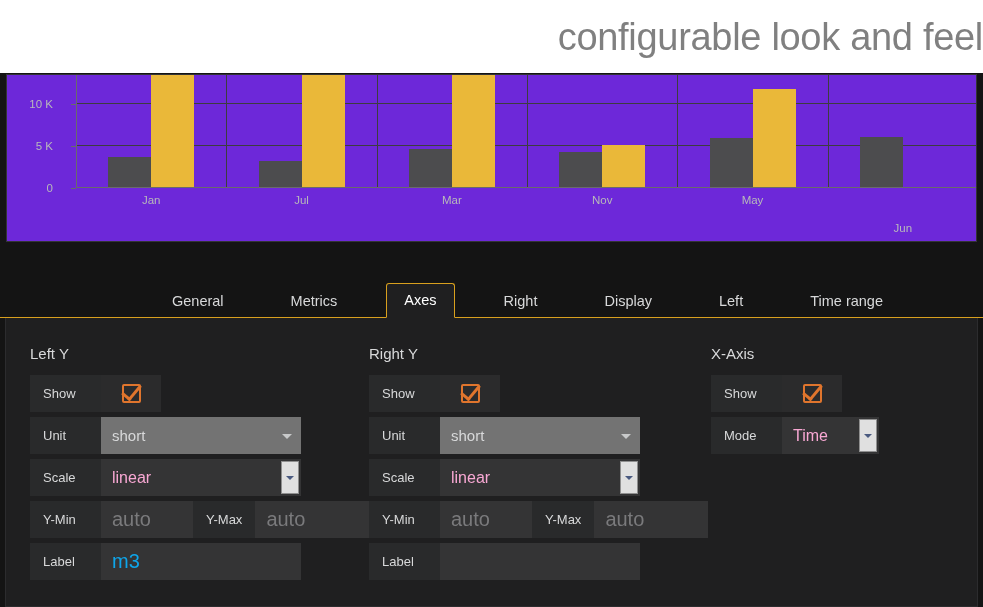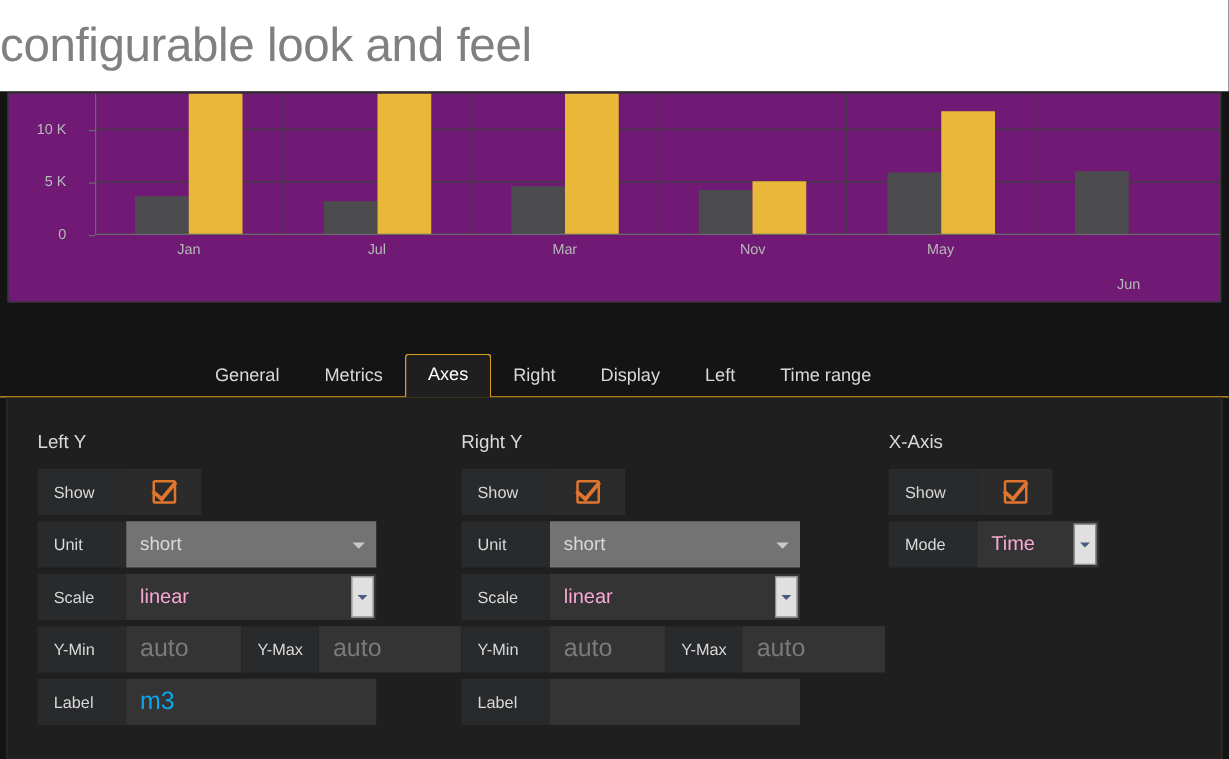--- a/index.html
+++ b/index.html
@@ -17,38 +17,38 @@
     color: #d8d9da;
     position: relative;
   }
 
   
   .title-bar {
     height: 73px;
     background: #ffffff;
     display: flex;
     align-items: center;
-    justify-content: flex-start;
+    justify-content: flex-end;
   }
   .title-text {
     font-size: 38px;
     font-weight: 400;
     color: #808080;
     letter-spacing: -0.3px;
     line-height: 1;
   }
 
   
   .panel {
     position: absolute;
     left: 6px;
     top: 74px;
     width: 971px;
     height: 168px;
-    background: #701a75;
+    background: #6d28d9;
     border: 1px solid #343436;
     overflow: hidden;
   }
   .plot-area {
     position: absolute;
     left: 69px;
     top: 0px;
     right: 0px;
     height: 113px;
     overflow: hidden;
@@ -118,20 +118,21 @@
     position: absolute;
     left: 0;
     top: 276px;
     width: 983px;
     height: 42px;
     background: #141414;
     display: flex;
     align-items: flex-end;
     padding-left: 154px;
     border-bottom: 1px solid #d8a01e;
+    gap: 31px;
   }
   .tab {
     font-size: 14.5px;
     color: #d8d9da;
     padding: 9px 17px 10px 17px;
     cursor: pointer;
     line-height: 1;
     border: 1px solid transparent;
     border-bottom: none;
     position: relative;

